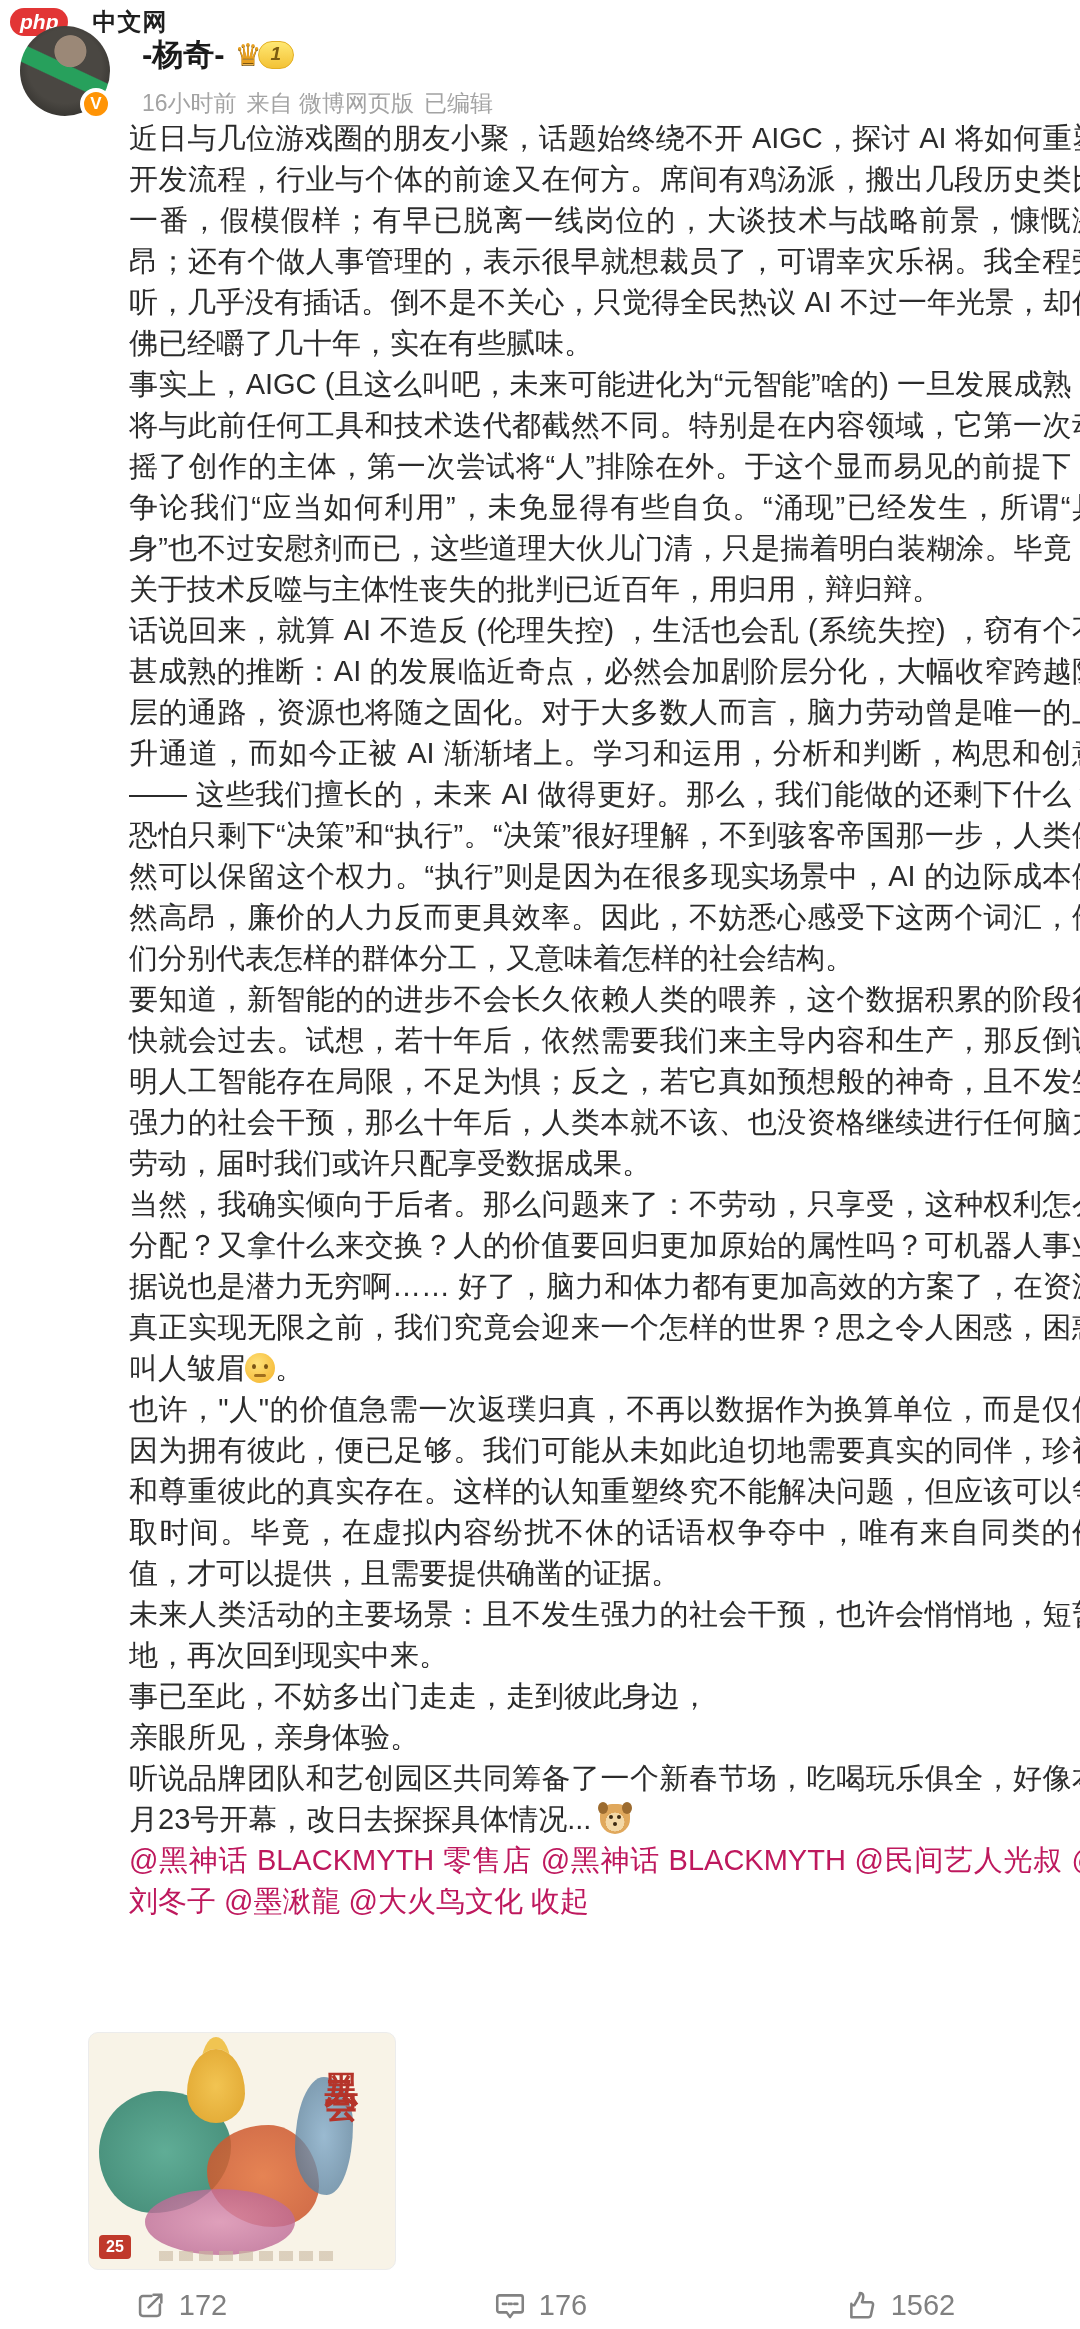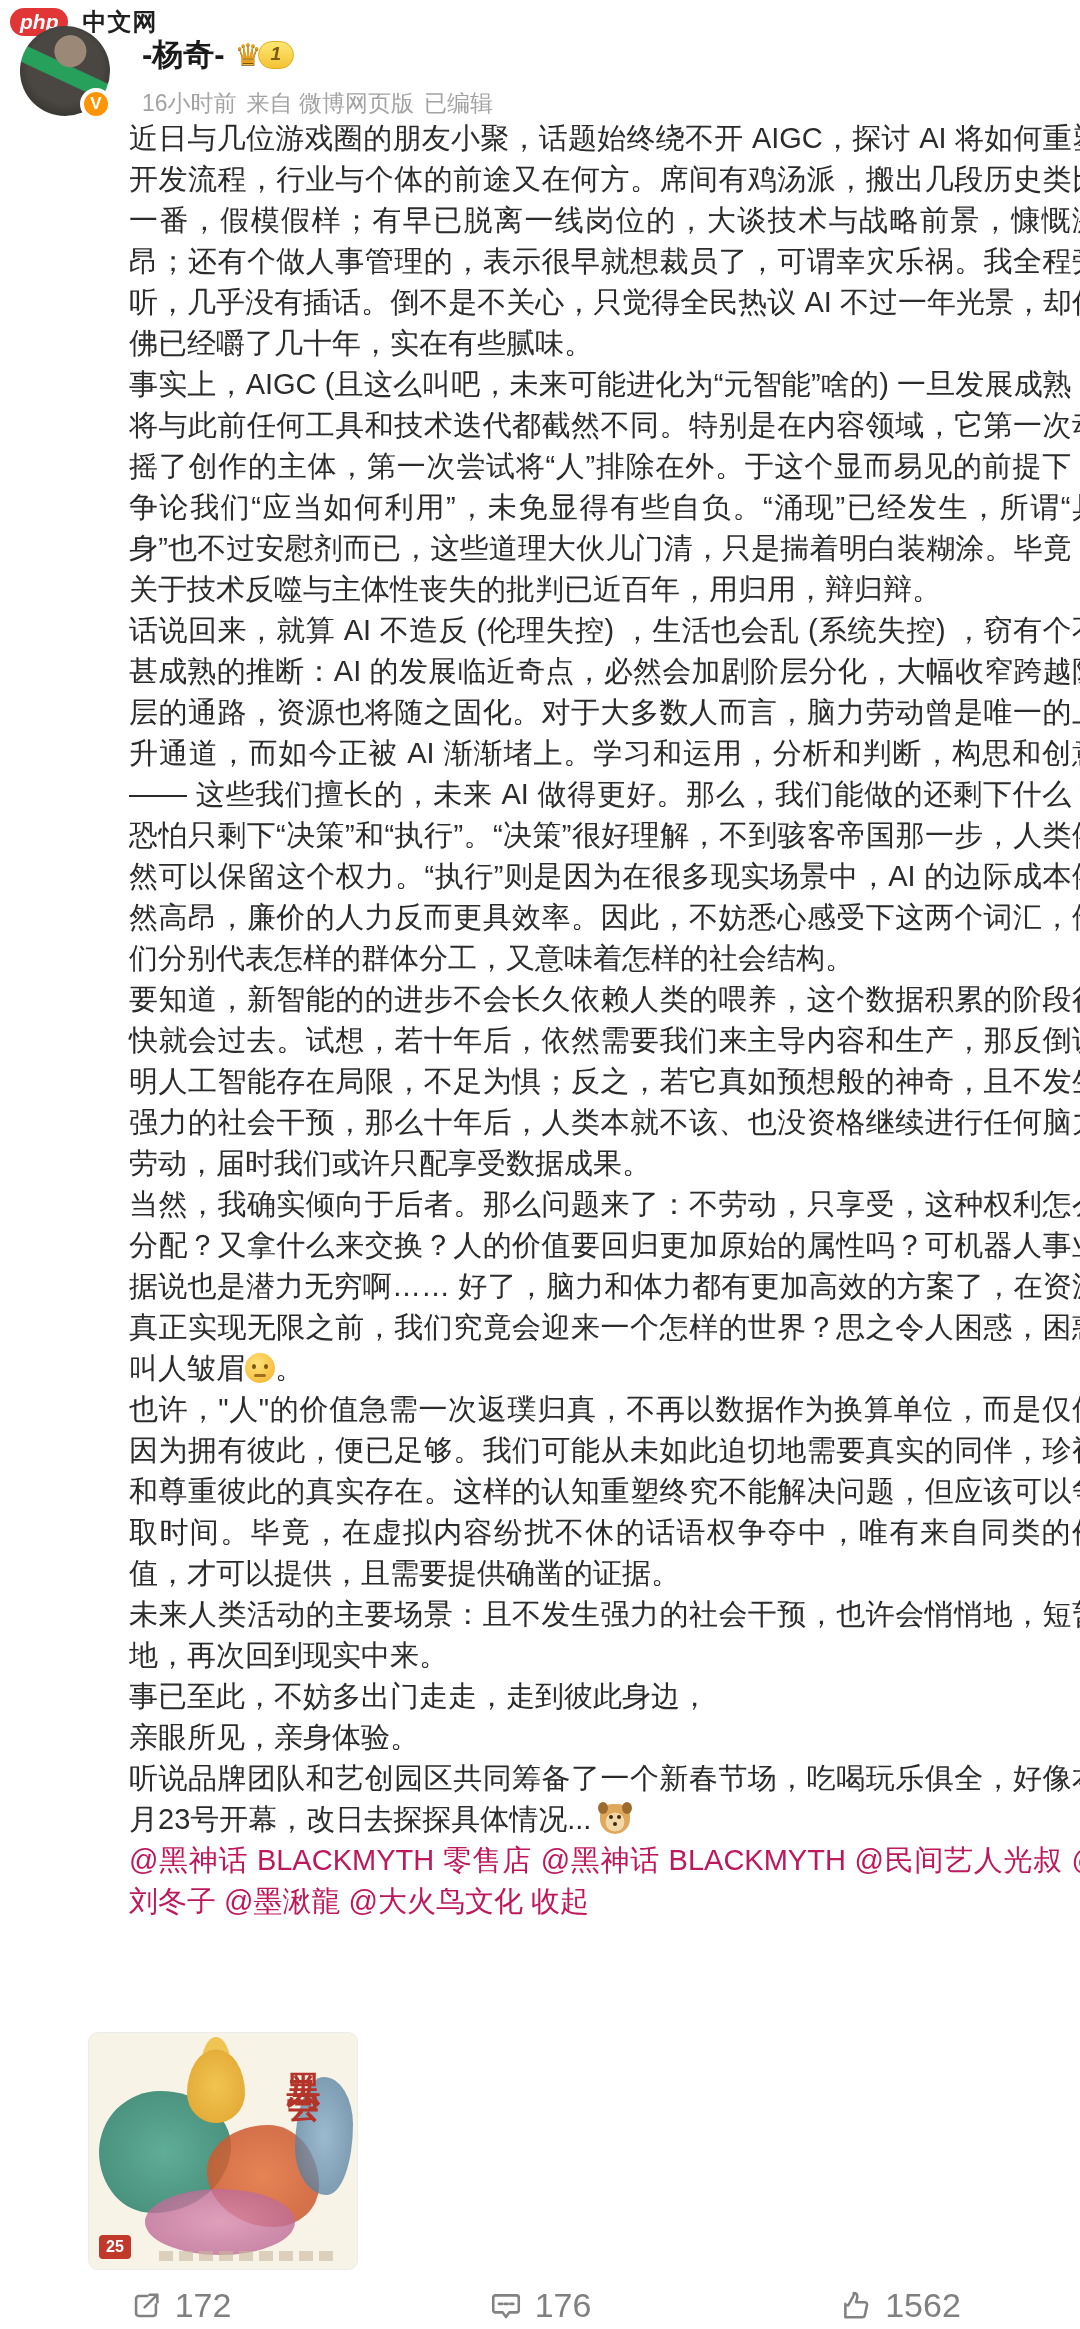--- a/index.html
+++ b/index.html
@@ -3,21 +3,21 @@
 <meta charset="utf-8">
 <style>
   * { box-sizing: border-box; margin: 0; padding: 0; }
   html,body { background:#ffffff; }
   body {
     width:1080px; height:2329px; position:relative; overflow:hidden;
     font-family:"Liberation Sans","DejaVu Sans",sans-serif; color:#2b2b2b;
   }
 
   
-  .watermark { position:absolute; top:6px; left:10px; display:flex; align-items:center; gap:14px; }
+  .watermark { position:absolute; top:6px; left:10px; display:flex; align-items:center; gap:24px; }
   .logo-oval {
     background:#e23535; color:#fff; font-weight:700; font-style:italic;
     border-radius:16px; padding:3px 10px 4px; font-size:21px; line-height:1;
   }
   .logo-text { font-size:24px; font-weight:800; color:#1f1f1f; letter-spacing:1px; }
 
   
   .header { position:absolute; top:26px; left:20px; display:flex; }
   .avatar-wrap { position:relative; width:90px; height:90px; }
   .avatar {
@@ -69,21 +69,21 @@
     content:""; position:absolute; left:-2px; top:-2px; width:10px; height:12px; border-radius:50%;
     background:#9c6b2f; box-shadow:24px 0 0 #9c6b2f;
   }
   .dog-emoji::after {
     content:""; position:absolute; left:9px; top:11px; width:4px; height:4px; border-radius:50%;
     background:#3c2a12; box-shadow:8px 0 0 #3c2a12, 4px 7px 0 #3c2a12;
   }
 
   
   .image-card {
-    position:absolute; top:2032px; left:88px; width:270px; height:238px;
+    position:absolute; top:2032px; left:88px; width:308px; height:238px;
     border-radius:10px; overflow:hidden; background:#f8f3e7; border:1px solid #ececec;
   }
   .blob { position:absolute; }
   .gourd {
     left:98px; top:16px; width:58px; height:74px; background:radial-gradient(#f2c452,#dfa42e);
     border-radius:50%/60% 60% 40% 40%; box-shadow:0 -26px 0 -14px #f0c452;
   }
   .teal  { left:10px;  top:58px;  width:132px; height:122px; background:radial-gradient(#4fa58d,#2e7d68); border-radius:46% 54% 60% 40%/50% 45% 55% 50%; opacity:.9; }
   .orange{ left:118px; top:92px;  width:112px; height:102px; background:radial-gradient(#e2703a,#c6502a); border-radius:55% 45% 40% 60%/45% 60% 40% 55%; opacity:.85; }
   .pink  { left:56px;  top:156px; width:150px; height:66px;  background:radial-gradient(#d98bb0,#b45f8d); border-radius:50%; opacity:.8; }
@@ -103,21 +103,21 @@
     opacity:.6;
   }
 
   
   .action-bar {
     position:absolute; top:2282px; left:0; width:1080px; height:47px;
     display:flex; align-items:center;
   }
   .action {
     flex:1; display:flex; align-items:center; justify-content:center; gap:12px;
-    color:#808080; font-size:34px; background:none; border:none; cursor:pointer;
+    color:#808080; font-size:29px; background:none; border:none; cursor:pointer;
     font-family:inherit;
   }
   .action svg { display:block; }
 </style>
 </head>
 <body>
 
 <div class="watermark">
   <span class="logo-oval">php</span>
   <span class="logo-text">中文网</span>

